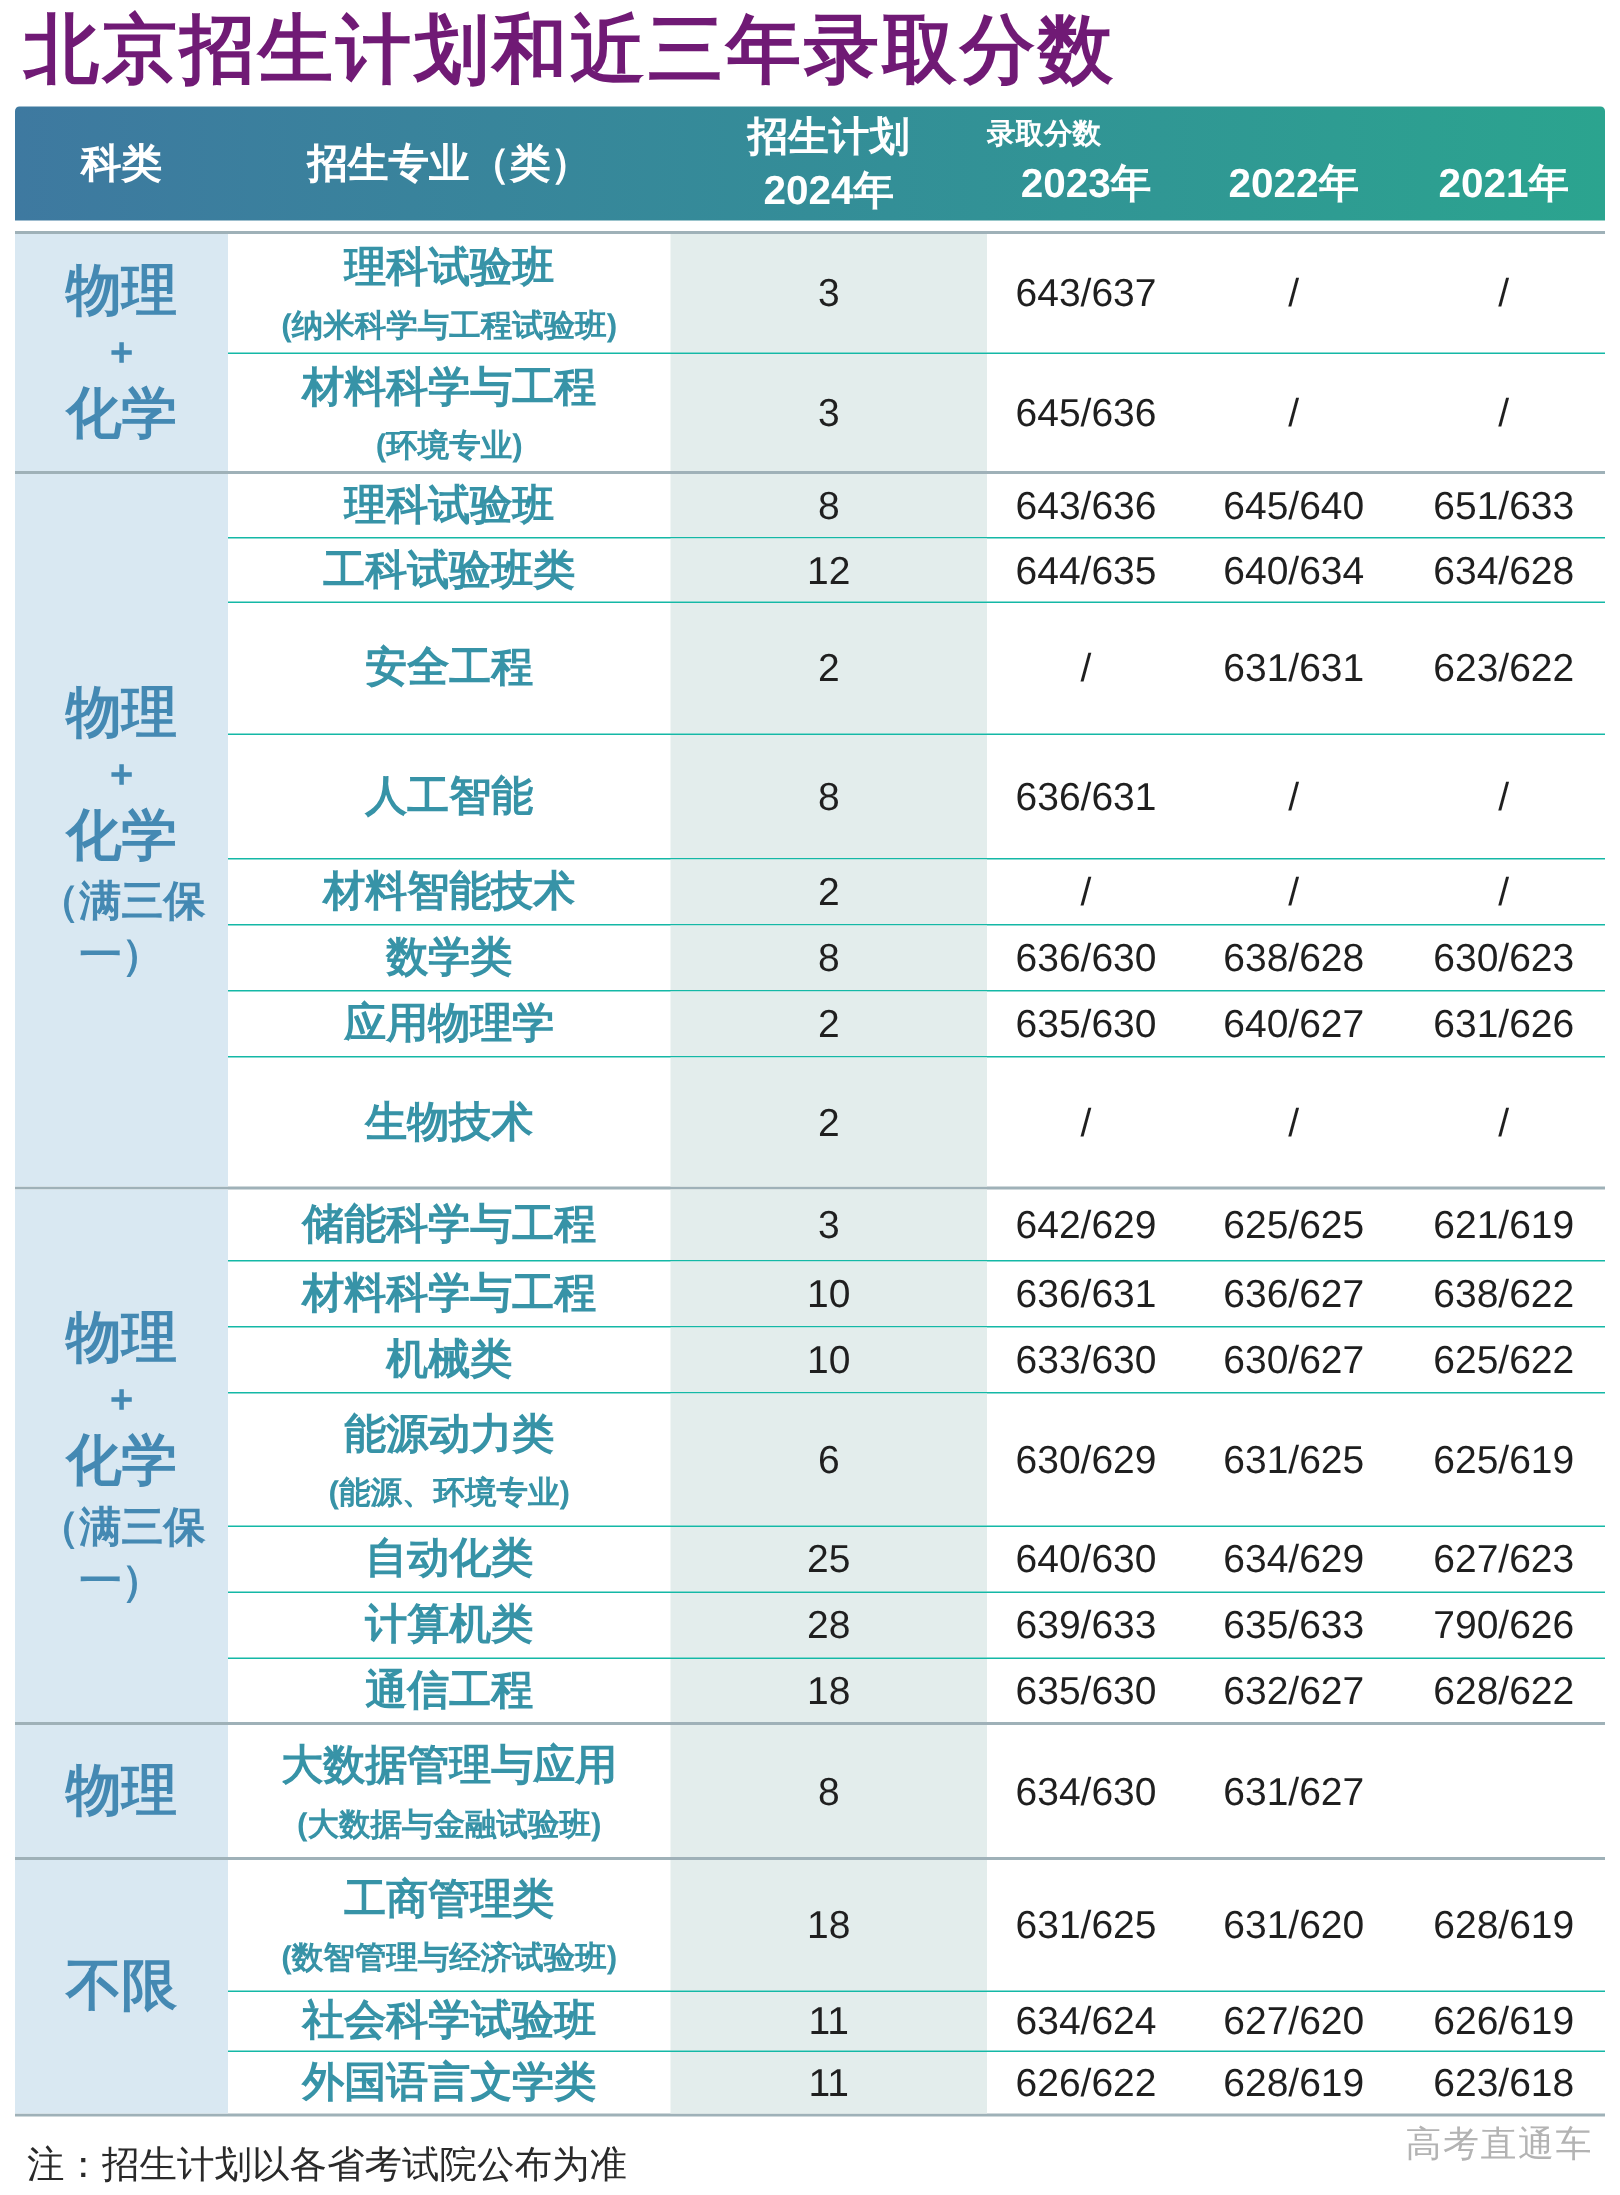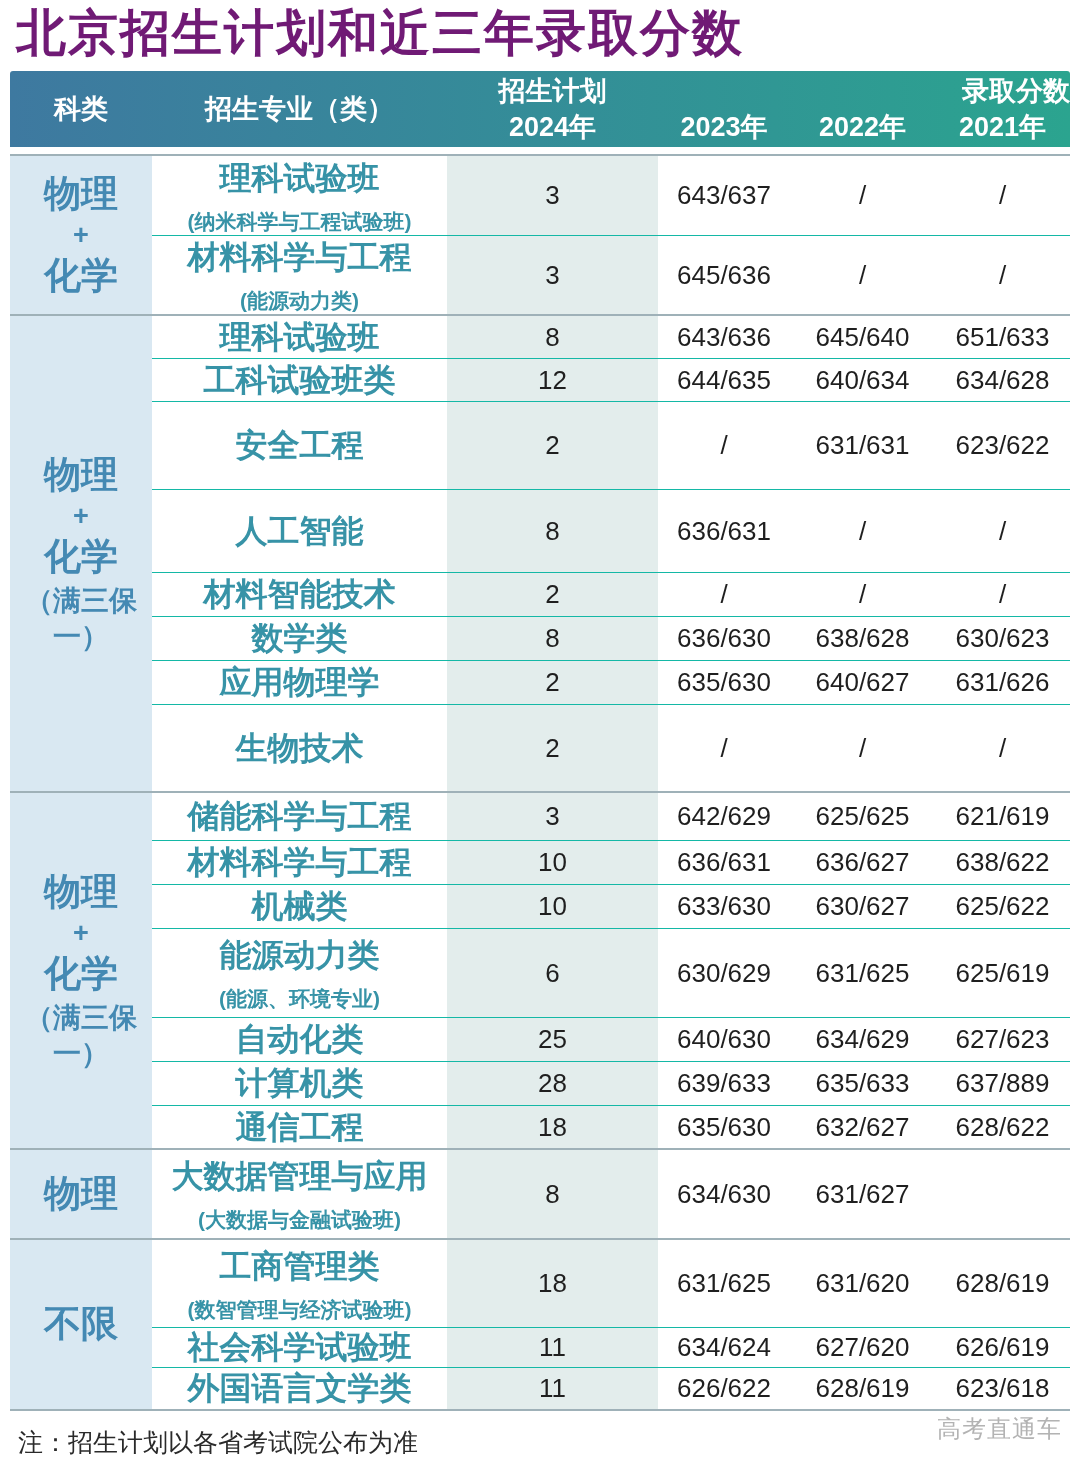--- a/index.html
+++ b/index.html
@@ -24,21 +24,21 @@
     background:linear-gradient(90deg,#3e79a0 0%,#338f97 55%,#2ba48f 100%);
     border-radius:3px 3px 0 0;
     font-weight:700;
   }
   .hc { display:flex; align-items:center; justify-content:center; font-size:27px; }
   .w1{width:142px;} .w2{width:295px;} .w3{width:211px;}
   .w4{width:132px;} .w5{width:145px;} .w6{width:135px;}
   .h3 { flex-direction:column; justify-content:center; gap:4px; }
   .h3 > div { line-height:1.2; }
   .hgroup { width:412px; display:flex; flex-direction:column; justify-content:center; gap:4px; }
-  .hg-top { text-align:right; font-size:27px; line-height:1.2; }
+  .hg-top { text-align:left; font-size:19px; line-height:1.2; }
   .hg-bottom { display:flex; }
   .hg-bottom .hc { line-height:1.2; }
 
   
   .body { margin-top:7px; border-bottom:2px solid #9fb1b8; }
   .sec { display:flex; border-top:2px solid #9fb1b8; }
   .cat {
     width:142px; background:#d9e8f2;
     display:flex; flex-direction:column; align-items:center; justify-content:center;
     color:#4489b3; text-align:center;
@@ -48,21 +48,21 @@
   .cat-sub  { font-size:28px; font-weight:800; line-height:1.3; margin-top:2px; }
   .rows { width:918px; display:flex; flex-direction:column; }
   .trow { display:flex; width:100%; }
   .trow + .trow { border-top:1px solid #14b8a6; }
   .td { display:flex; flex-direction:column; align-items:center; justify-content:center; }
   .td.c2 { width:295px; }
   .td.c3 { width:211px; background:#e3edec; }
   .td.c4 { width:132px; }
   .td.c5 { width:145px; }
   .td.c6 { width:135px; }
-  .mj { color:#3793a7; font-weight:700; font-size:32px; line-height:1.65; text-align:center; }
+  .mj { color:#3793a7; font-weight:700; font-size:28px; line-height:1.65; text-align:center; }
   .mj.sub { font-size:21px; }
   .num { color:#1f1f1f; font-size:26px; font-weight:400; }
 
   
   .foot { position:relative; margin:0 10px; height:48px; }
   .watermark {
     position:absolute; top:2px; right:8px;
     color:#b3b3b3; font-size:24px; letter-spacing:1px;
   }
   .note {
@@ -109,21 +109,21 @@
             <div class="mj sub">(纳米科学与工程试验班)</div>
           </div>
           <div class="td c3 num">3</div>
           <div class="td c4 num">643/637</div>
           <div class="td c5 num">/</div>
           <div class="td c6 num">/</div>
         </div>
         <div class="trow" style="height:79px">
           <div class="td c2">
             <div class="mj">材料科学与工程</div>
-            <div class="mj sub">(能源动力类)</div>
+            <div class="mj sub">(环境专业)</div>
           </div>
           <div class="td c3 num">3</div>
           <div class="td c4 num">645/636</div>
           <div class="td c5 num">/</div>
           <div class="td c6 num">/</div>
         </div>
       </div>
     </div>
 
     <div class="sec">
@@ -263,21 +263,21 @@
           <div class="td c5 num">634/629</div>
           <div class="td c6 num">627/623</div>
         </div>
         <div class="trow" style="height:44px">
           <div class="td c2">
               <div class="mj">计算机类</div>
             </div>
           <div class="td c3 num">28</div>
           <div class="td c4 num">639/633</div>
           <div class="td c5 num">635/633</div>
-          <div class="td c6 num">637/889</div>
+          <div class="td c6 num">790/626</div>
         </div>
         <div class="trow" style="height:43px">
           <div class="td c2">
               <div class="mj">通信工程</div>
             </div>
           <div class="td c3 num">18</div>
           <div class="td c4 num">635/630</div>
           <div class="td c5 num">632/627</div>
           <div class="td c6 num">628/622</div>
         </div>

